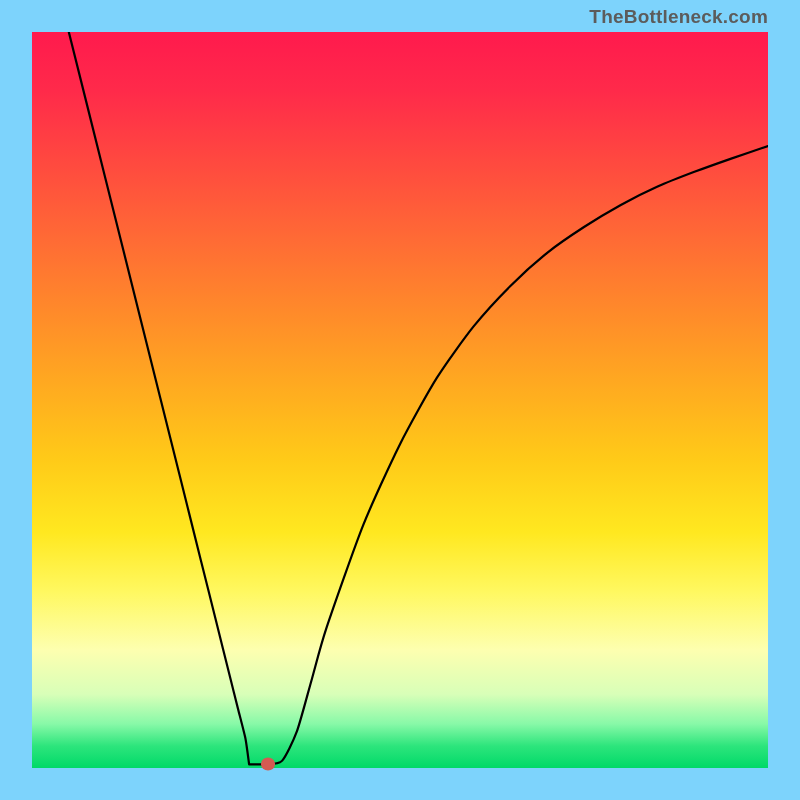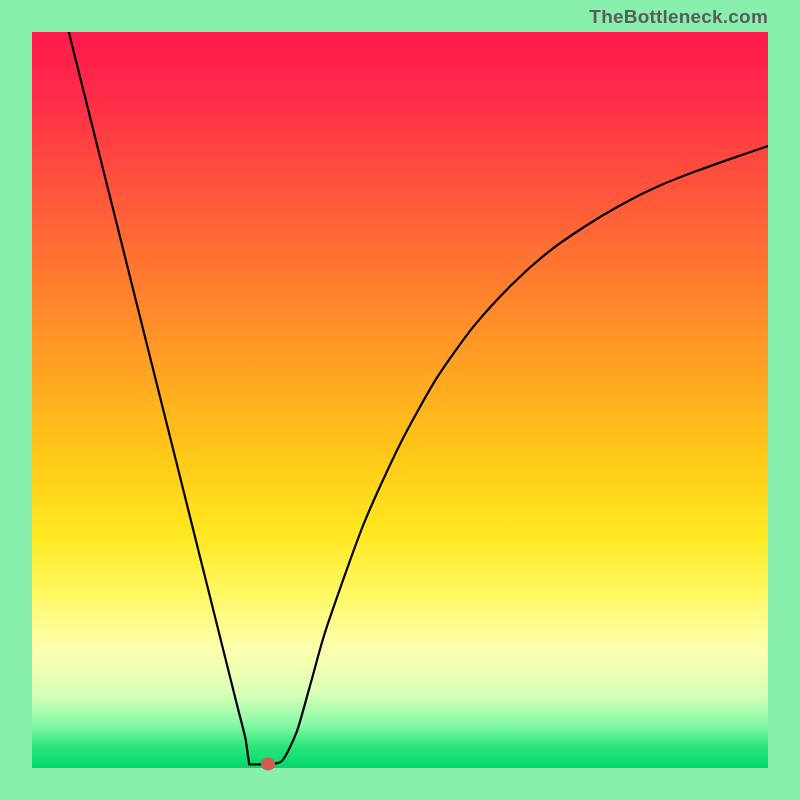--- a/index.html
+++ b/index.html
@@ -1,20 +1,20 @@
 <!DOCTYPE html>
 <html><head>
 <meta charset="utf-8">
 <style>
   * { margin: 0; padding: 0; box-sizing: border-box; }
   html, body { width: 800px; height: 800px; overflow: hidden; background: #000; }
   .wrapper {
     width: 800px;
     height: 800px;
-    background: #86efac;
+    background: #7dd3fc;
     position: relative;
     padding-left: 20px;
   }
   .plot-area {
     position: absolute;
     left: 32px;
     top: 32px;
     width: 736px;
     height: 736px;
     background: linear-gradient(to bottom,

